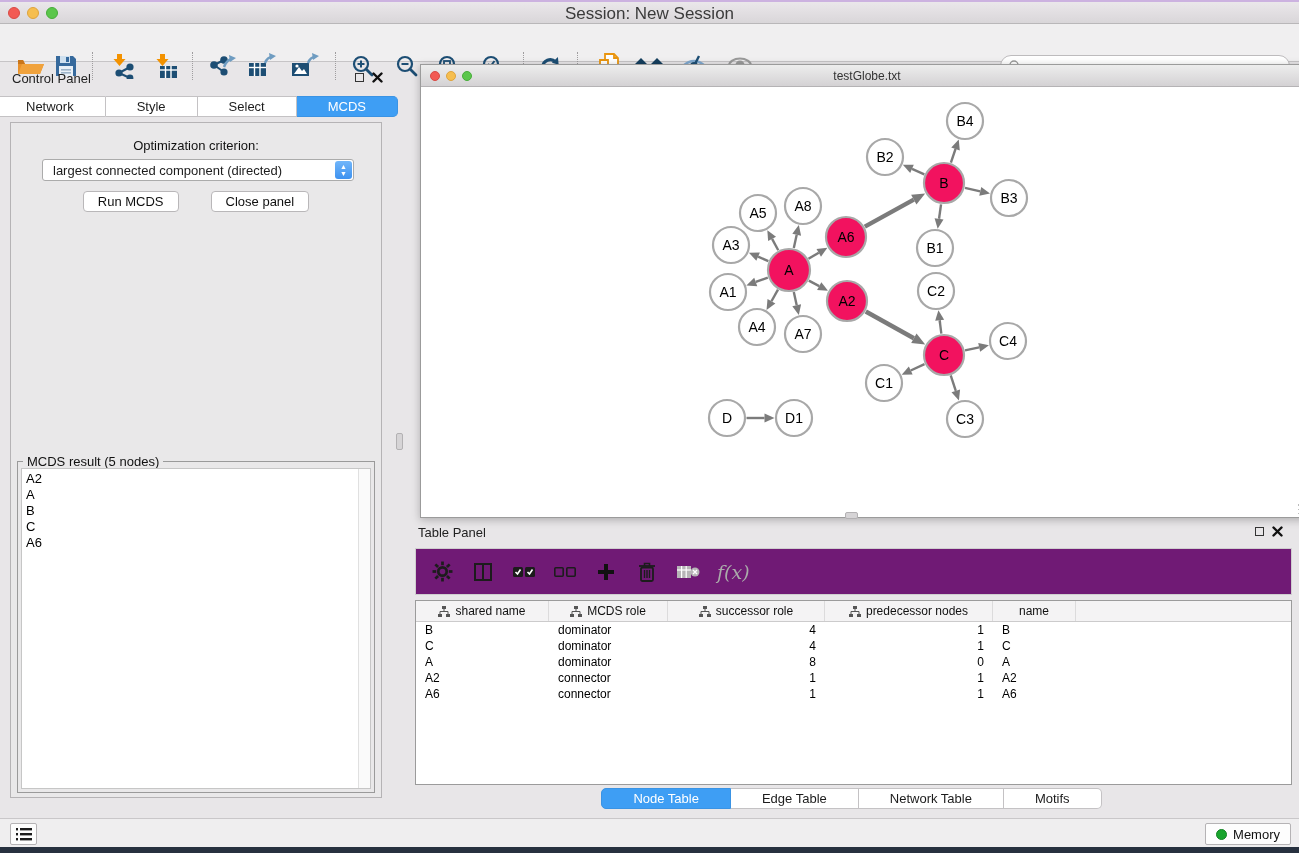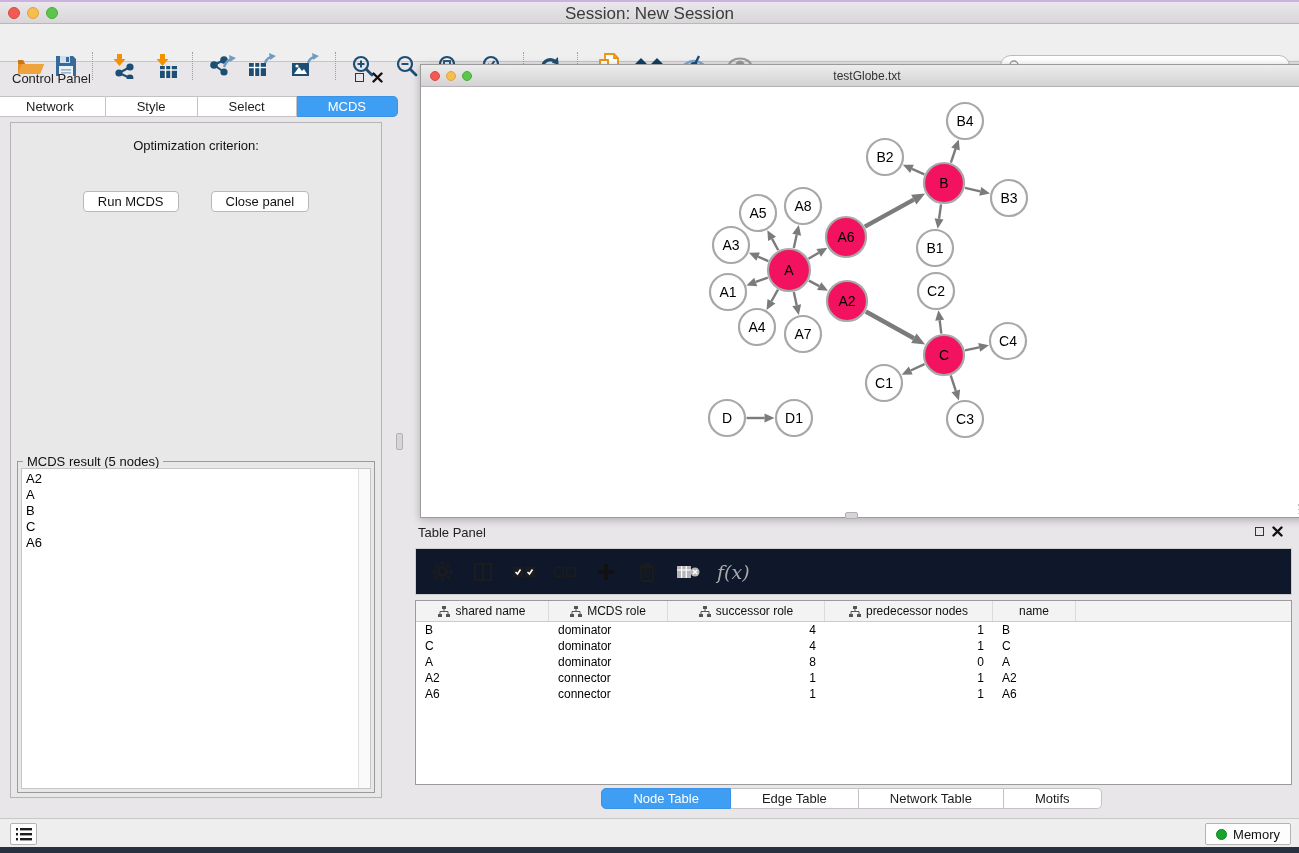--- a/index.html
+++ b/index.html
@@ -60,21 +60,21 @@
   .netwin .wtitle .wname{position:absolute;left:0;right:0;top:4px;text-align:center;font-size:12px;color:#333;}
   .net-canvas{position:absolute;left:0;top:22px;right:0;bottom:0;background:#fff;}
   .resize-grip{position:absolute;right:1px;bottom:1px;width:14px;height:14px;
     background:repeating-linear-gradient(135deg,transparent,transparent 2px,#bbb 2px,#bbb 3px);}
   .divider-grip-v{position:absolute;left:396px;top:433px;width:7px;height:17px;background:#d6d4d6;border:1px solid #b3b1b3;border-radius:2px;}
   .divider-grip-h{position:absolute;left:845px;top:512px;width:13px;height:7px;background:#d6d4d6;border:1px solid #b3b1b3;border-radius:2px;}
 
   
   .tablepanel{position:absolute;left:404px;top:520px;width:895px;height:298px;}
   .tp-title{position:absolute;left:14px;top:5px;font-size:13px;color:#222;}
-  .tp-toolbar{position:absolute;left:11px;top:28px;width:877px;height:47px;background:#0f172a;border:1px solid #cfcecf;
+  .tp-toolbar{position:absolute;left:11px;top:28px;width:877px;height:47px;background:#701a75;border:1px solid #cfcecf;
     display:flex;align-items:center;gap:17px;padding-left:14px;}
   .tp-toolbar .ticon{display:flex;align-items:center;justify-content:center;width:24px;height:24px;}
   .fx{font-family:"DejaVu Serif",serif;font-style:italic;font-size:19px;color:#aaa;}
   .tbl{position:absolute;left:11px;top:80px;width:877px;height:185px;background:#fff;border:1px solid #9b9b9b;overflow:hidden;}
   .tbl-header{display:grid;grid-template-columns:133px 119px 157px 168px 83px 1fr;height:21px;
     background:#f4f3f4;border-bottom:1px solid #cccbcc;}
   .tbl-header .hcell{display:flex;align-items:center;justify-content:center;gap:5px;font-size:12px;color:#111;
     border-right:1px solid #dcdbdc;overflow:hidden;}
   .tbl-row{display:grid;grid-template-columns:133px 119px 157px 168px 83px 1fr;height:16px;font-size:12px;color:#000;}
   .tbl-row .c{display:flex;align-items:center;overflow:hidden;}
@@ -297,20 +297,27 @@
   <div class="seg">
     <div class="tab">Network</div>
     <div class="tab">Style</div>
     <div class="tab">Select</div>
     <div class="tab active">MCDS</div>
   </div>
 </div>
 
 <div class="cp-box">
   <div class="opt-label">Optimization criterion:</div>
+  <div class="dropdown">
+    <span>largest connected component (directed)</span>
+    <span class="dd-stepper">
+        <span>▲</span>
+        <span>▼</span>
+      </span>
+  </div>
   <div class="cp-buttons">
     <button class="btn">Run MCDS</button>
     <button class="btn">Close panel</button>
   </div>
   <div class="groupbox">
     <div class="legend">MCDS result (5 nodes)</div>
     <div class="result-list">
       <div class="item">A2</div>
       <div class="item">A</div>
       <div class="item">B</div>

